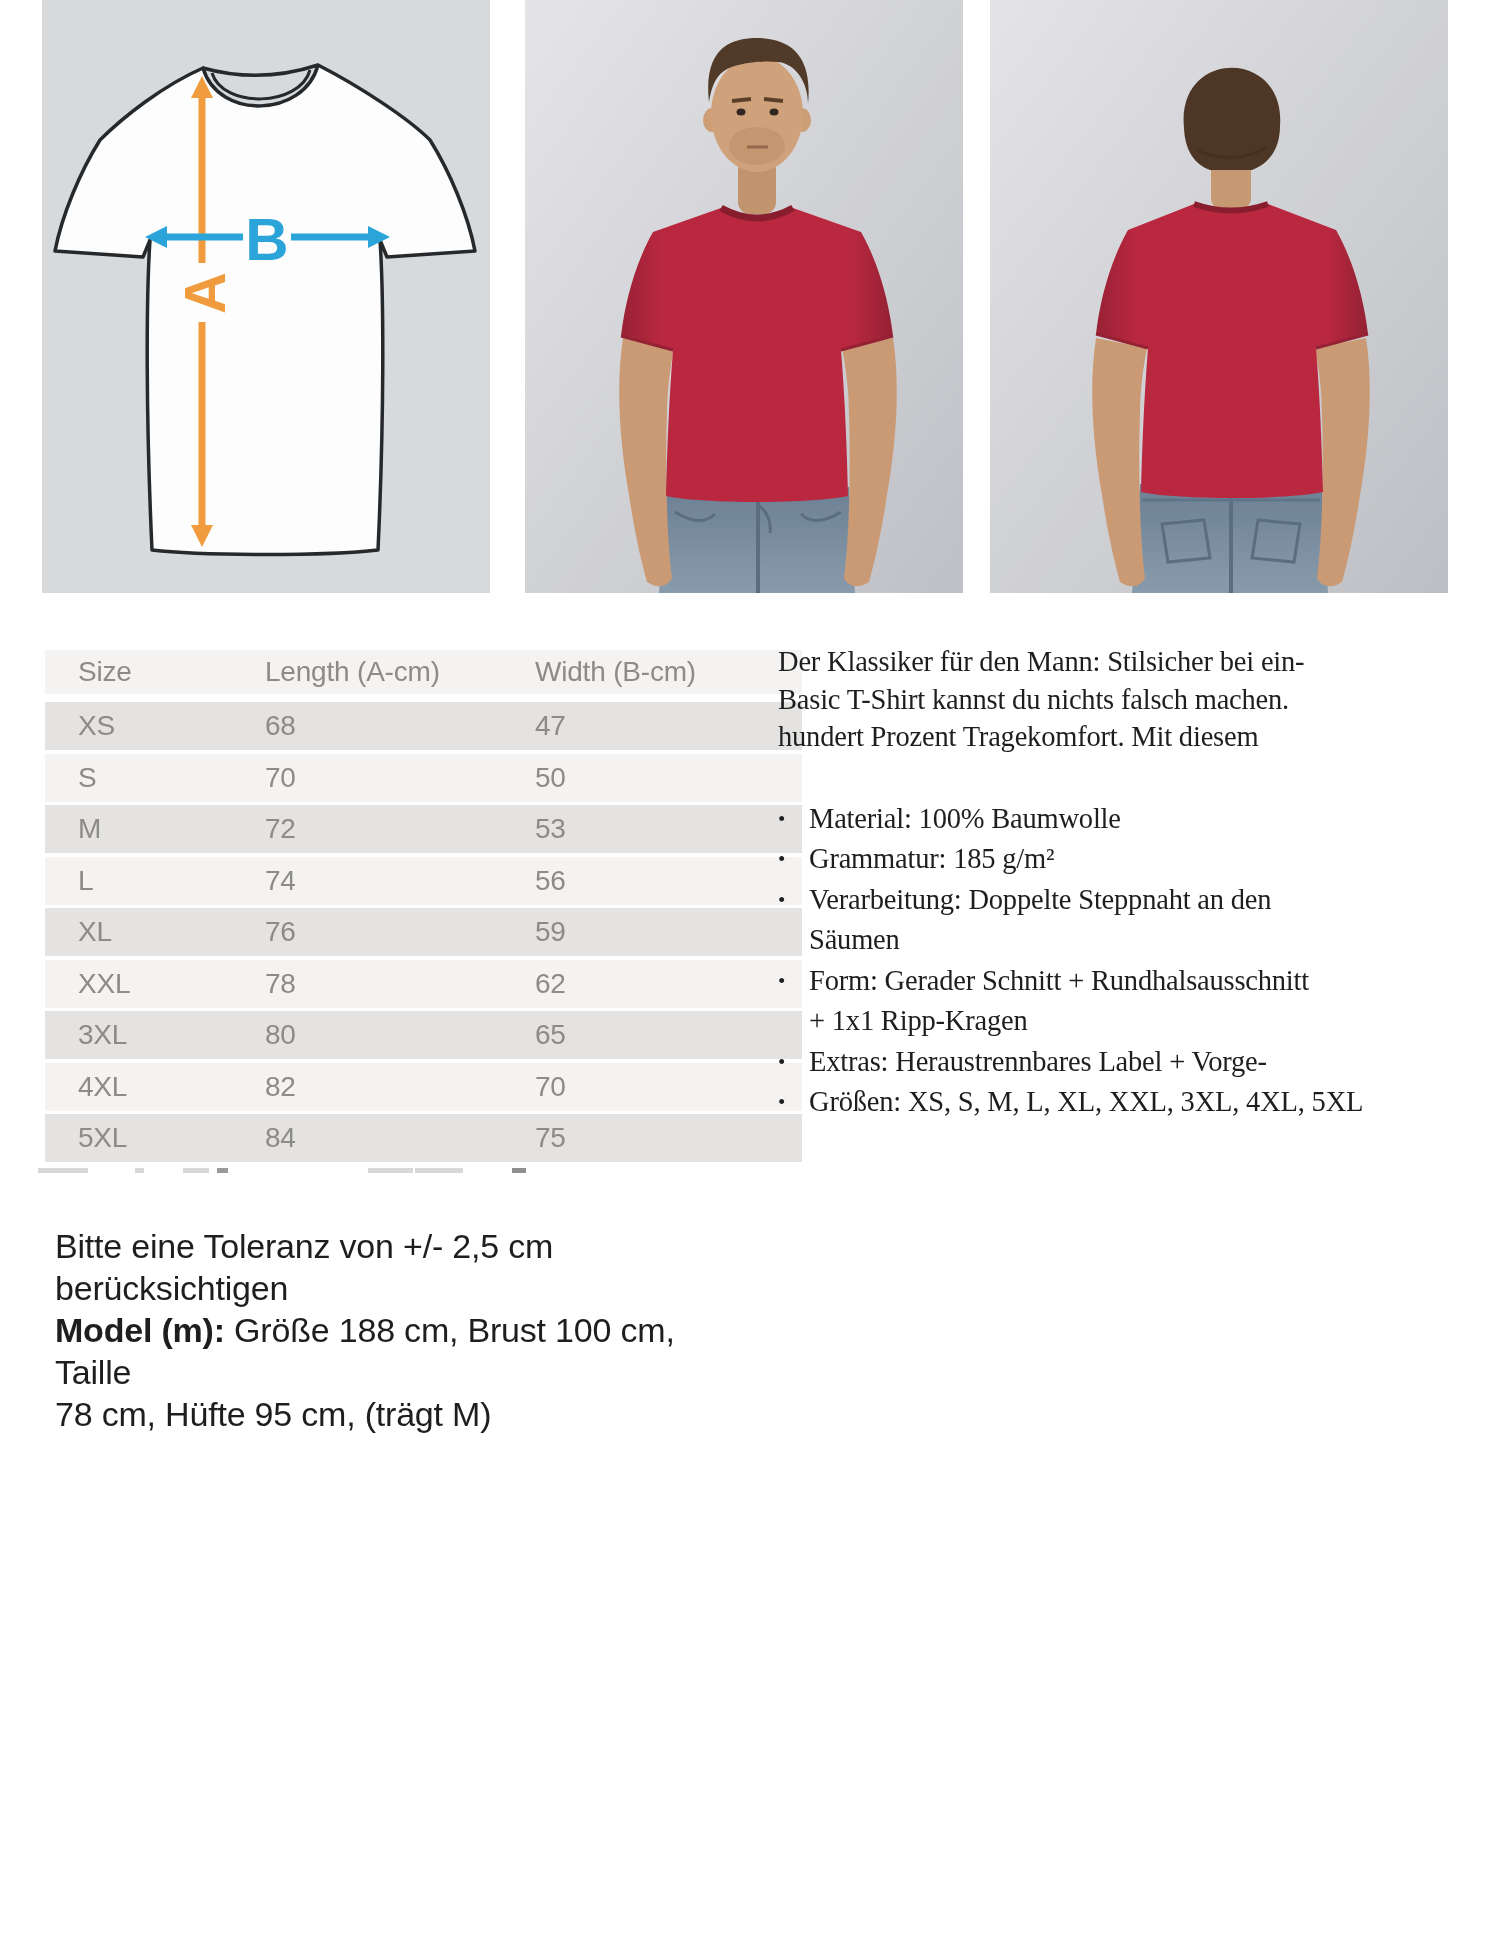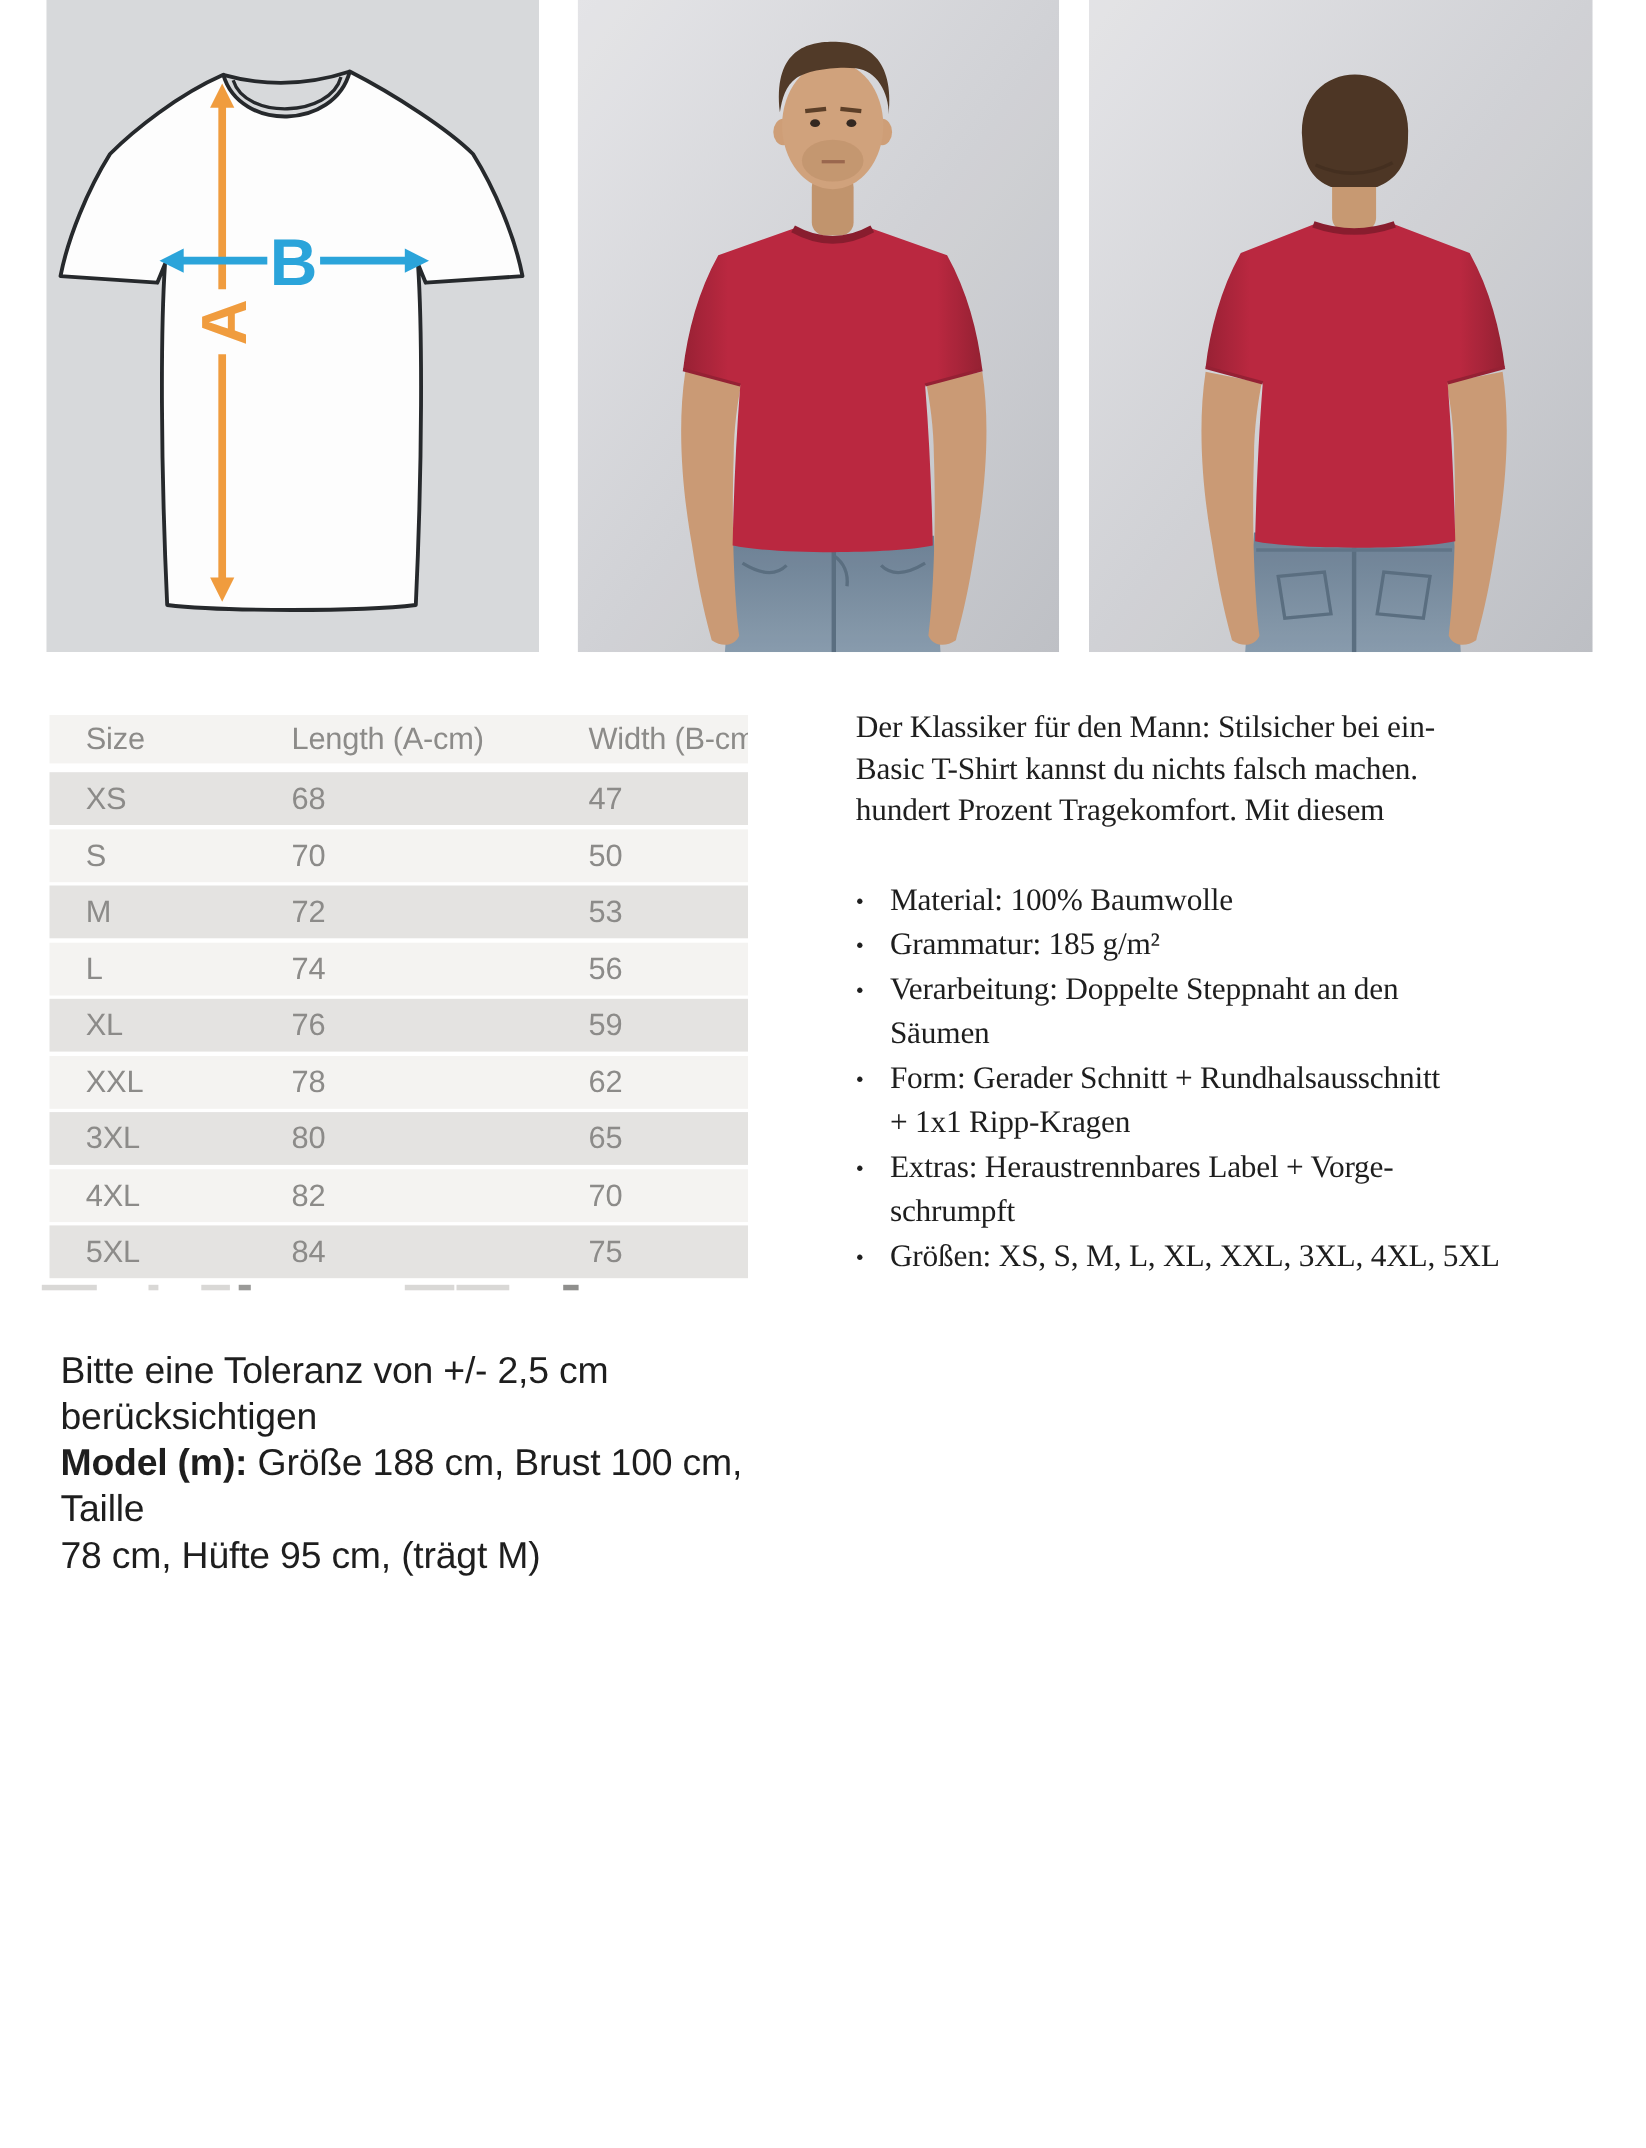--- a/index.html
+++ b/index.html
@@ -6,21 +6,21 @@
   #page{position:relative;width:1496px;height:1953px;background:#fff;overflow:hidden;
         font-family:"Liberation Sans","DejaVu Sans",sans-serif;color:var(--body-text,#1e1e1e);}
 
   
   .product-img{position:absolute;top:0;height:593px;overflow:hidden;}
   #img-diagram{left:42px;width:448px;}
   #img-front{left:525px;width:438px;}
   #img-back{left:990px;width:458px;}
 
   
-  .size-table{position:absolute;left:45px;top:650px;width:635px;font-size:28px;
+  .size-table{position:absolute;left:45px;top:650px;width:757px;font-size:28px;
               color:var(--table-text,#8c8b89);letter-spacing:-0.2px;}
   .t-header{height:44px;line-height:44px;background:var(--row-light,#f4f3f1);
             display:grid;grid-template-columns:187px 270px 1fr;}
   .t-cell{padding-left:33px;white-space:nowrap;overflow:hidden;}
   .t-body{margin-top:8px;}
   .t-row{height:48px;line-height:48px;margin-bottom:3.5px;
          display:grid;grid-template-columns:187px 270px 1fr;}
   .t-row:nth-child(odd){background:var(--row-dark,#e4e3e1);}
   .t-row:nth-child(even){background:var(--row-light,#f4f3f1);}
 
@@ -328,21 +328,20 @@
           <div class="li-lines">
             <div class="li-line">Form: Gerader Schnitt + Rundhalsausschnitt</div>
             <div class="li-line">+ 1x1 Ripp-Kragen</div>
           </div>
         </li>
 
         <li>
           <span class="dot">•</span>
           <div class="li-lines">
             <div class="li-line">Extras: Heraustrennbares Label + Vorge-</div>
-            <div class="li-line">schrumpft</div>
           </div>
         </li>
 
         <li>
           <span class="dot">•</span>
           <div class="li-lines">
             <div class="li-line">Größen: XS, S, M, L, XL, XXL, 3XL, 4XL, 5XL</div>
           </div>
         </li>
       </ul>

